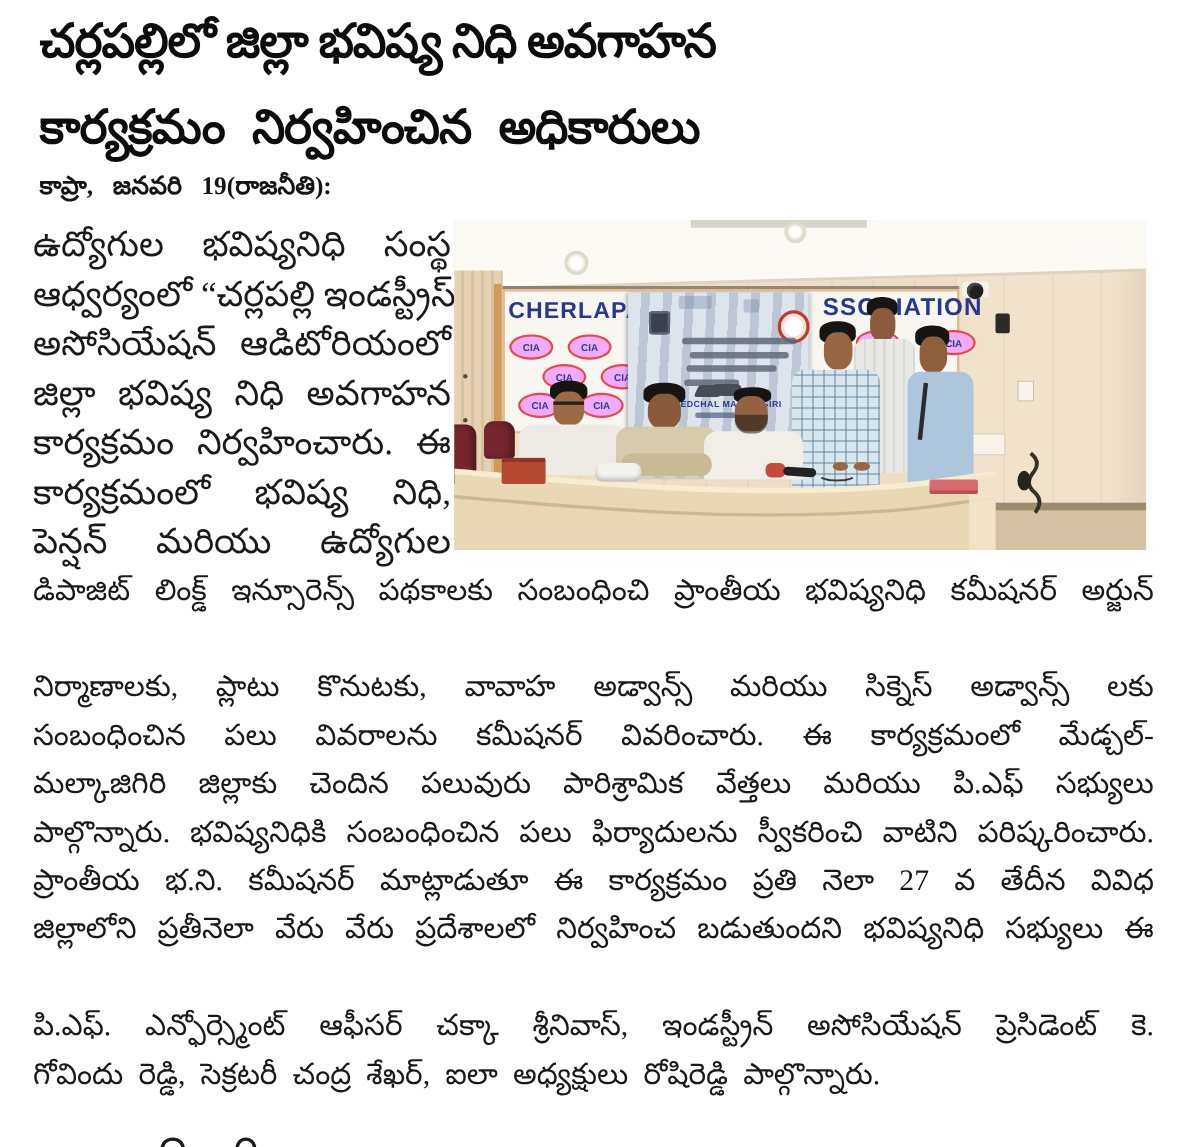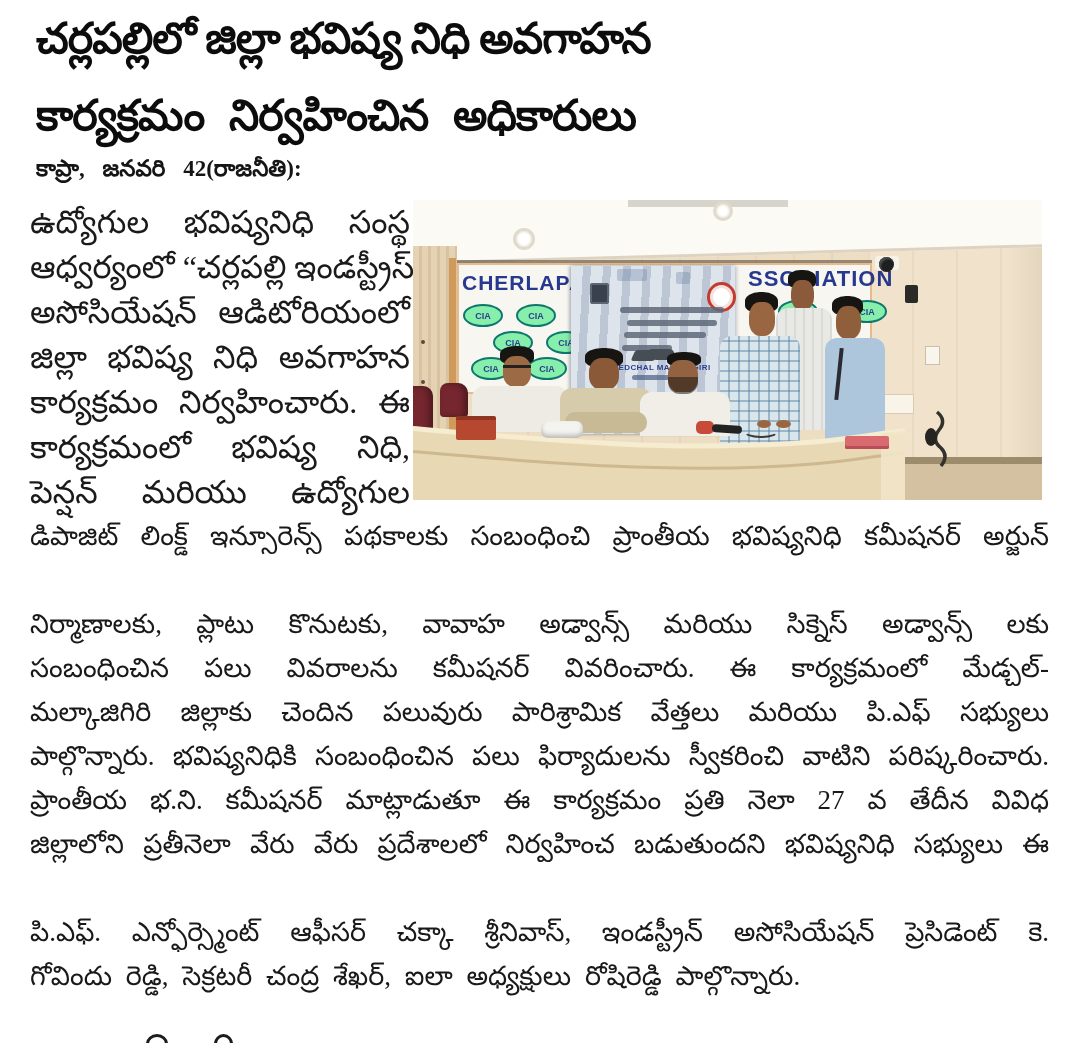--- a/index.html
+++ b/index.html
@@ -33,21 +33,21 @@
          repeating-linear-gradient(90deg,rgba(120,90,50,.06) 0 2px,transparent 2px 44px);}
   .slats{left:0;top:46px;width:44px;height:254px;z-index:2;
          background:repeating-linear-gradient(90deg,#e5d2b2 0 6px,#d7c3a1 6px 9px);}
   .orangestrip{left:36px;top:58px;width:7px;height:200px;background:#cf9a5a;z-index:2;}
   .screw{width:4px;height:4px;background:#5a4a38;border-radius:50%;z-index:3;}
 
   .board{left:44px;top:63px;width:411px;height:127px;background:#f7f6f1;z-index:2;
          border:2px solid #e7ba8b;box-shadow:0 -3px 0 rgba(60,50,40,.5);}
   .boardtxt{font-family:"Liberation Sans",sans-serif;font-weight:bold;color:#27388e;
             letter-spacing:1px;white-space:nowrap;z-index:3;}
-  .cia{width:36px;height:19px;background:#86efac;border:2px solid #0f766e;border-radius:50%;
+  .cia{width:36px;height:19px;background:#f0abfc;border:2px solid #ef4444;border-radius:50%;
        color:#2c3f8e;font-family:"Liberation Sans",sans-serif;font-size:9px;font-weight:bold;
        display:flex;align-items:center;justify-content:center;z-index:3;}
 
   .banner{left:158px;top:66px;width:164px;height:168px;z-index:4;background:#ccd6e2;
           box-shadow:-2px 0 3px rgba(60,70,90,.35), 2px 0 3px rgba(60,70,90,.25);
           background-image:repeating-linear-gradient(93deg,rgba(255,255,255,.35) 0 12px,rgba(90,100,125,.14) 12px 20px);}
   .emblem-dark{left:177px;top:83px;width:19px;height:21px;background:#39414e;border-radius:3px;z-index:5;
                box-shadow:inset 0 0 0 2px #5c6675;}
   .emblem-red{left:294px;top:82px;width:23px;height:24px;background:#ffffff;border:3px solid #c23b2e;
               border-radius:50%;z-index:5;box-shadow:inset 0 0 0 3px #f4e0dd;}
@@ -87,21 +87,21 @@
   .switch1{left:512px;top:146px;width:13px;height:17px;background:#f8f5ed;border:1px solid #cbbfa8;z-index:2;}
   .switch2{left:470px;top:194px;width:29px;height:18px;background:#f8f4e9;border:1px solid #d8cbb0;z-index:2;}
 </style>
 </head>
 <body>
 
 <div class="page">
 
   <div class="abs headline hl1">చర్లపల్లిలో జిల్లా భవిష్య నిధి అవగాహన</div>
   <div class="abs headline hl2">కార్యక్రమం నిర్వహించిన అధికారులు</div>
-  <div class="abs dateline">కాప్రా, జనవరి 42(రాజనీతి):</div>
+  <div class="abs dateline">కాప్రా, జనవరి 19(రాజనీతి):</div>
 
   <div class="abs colline" style="top:200px">ఉద్యోగుల భవిష్యనిధి సంస్థ</div>
   <div class="abs colline" style="top:245px">ఆధ్వర్యంలో “చర్లపల్లి ఇండస్ట్రీస్</div>
   <div class="abs colline" style="top:290px">అసోసియేషన్ ఆడిటోరియంలో</div>
   <div class="abs colline" style="top:335px">జిల్లా భవిష్య నిధి అవగాహన</div>
   <div class="abs colline" style="top:380px">కార్యక్రమం నిర్వహించారు. ఈ</div>
   <div class="abs colline" style="top:425px">కార్యక్రమంలో భవిష్య నిధి,</div>
   <div class="abs colline" style="top:470px">పెన్షన్ మరియు ఉద్యోగుల</div>
 
   <div class="abs photo">

